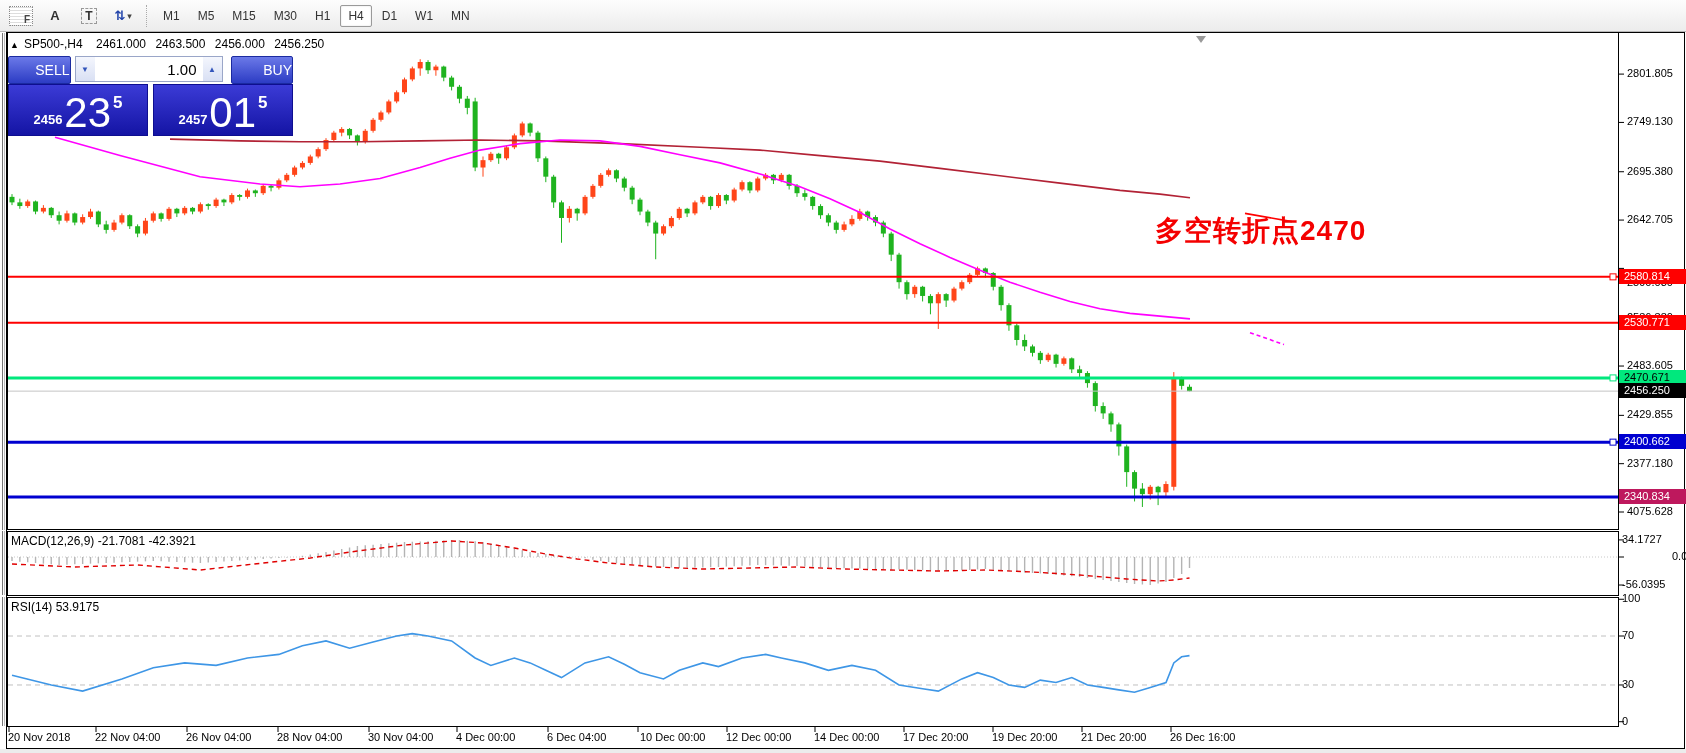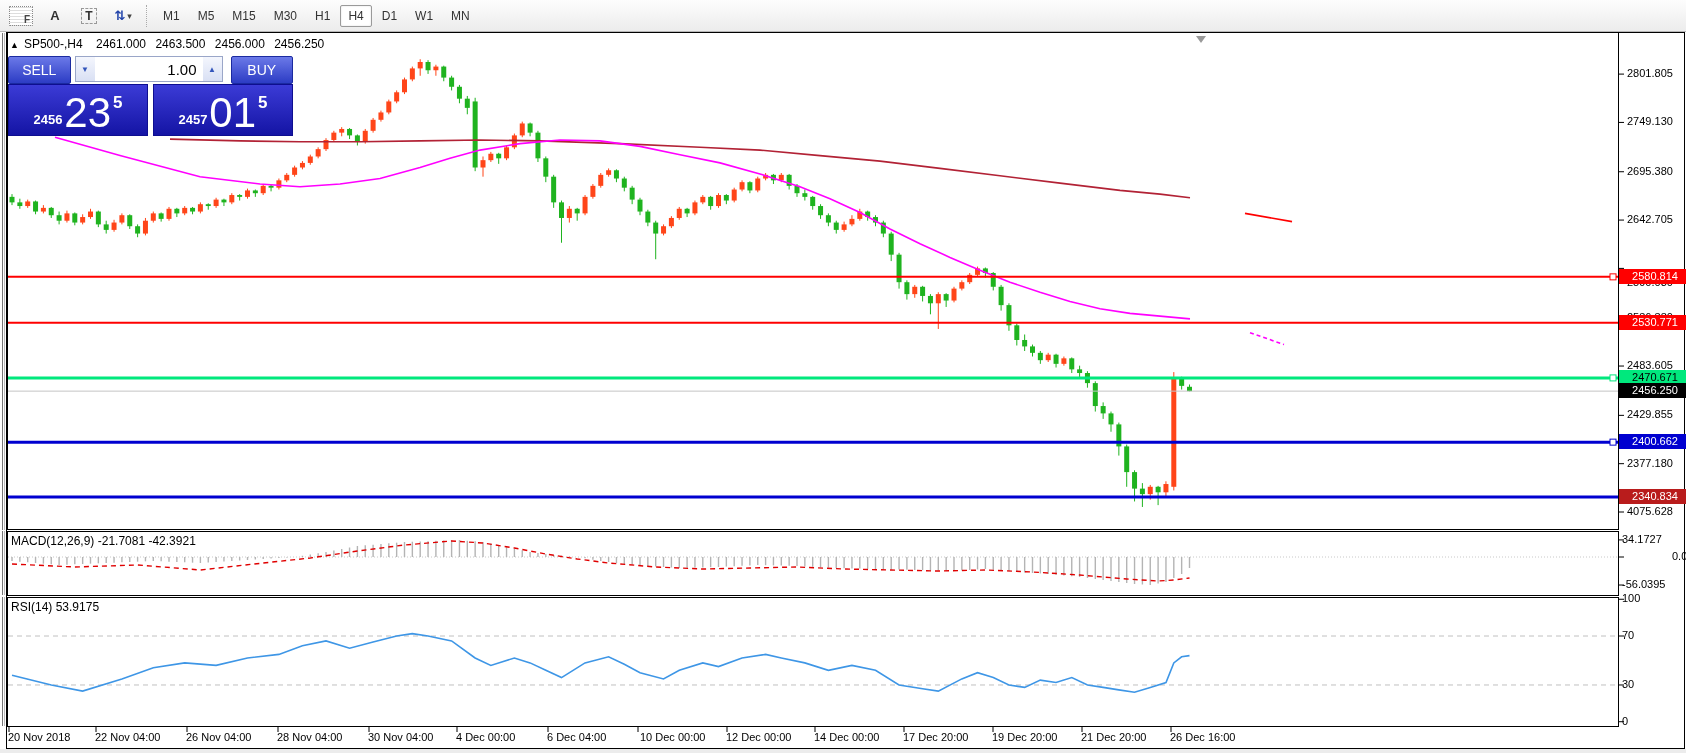--- a/index.html
+++ b/index.html
@@ -22,42 +22,42 @@
           border-radius:2px;cursor:default;}
   .tf-btn.active{background:#fff;border:1px solid #9a9a9a;box-shadow:inset 0 0 2px #ddd;}
   
   .symline{position:absolute;left:10px;top:37px;z-index:5;font-size:12px;color:#000;}
   .symline .mk{font-size:9px;margin-right:5px;}
   .symline b{font-weight:normal;margin-right:10px;}
   .symline span.v{margin-right:6px;}
   
   .tpanel{position:absolute;left:8px;top:56px;width:285px;z-index:5;}
   .tp-row1{display:flex;height:26px;}
-  .btn-trade{width:66px;height:26px;color:#fff;font-size:14px;text-align:center;line-height:26px;
+  .btn-trade{width:66px;height:26px;color:#fff;font-size:14px;text-align:right;line-height:26px;
              background:linear-gradient(#6b79e8,#2c3cc4);border:1px solid #1b2aa0;border-radius:2px;}
   .vol-wrap{display:flex;margin-left:4px;margin-right:8px;height:24px;border:1px solid #9aa6c8;background:#fff;}
   .vol-btn{width:19px;background:linear-gradient(#f4f6fd,#d9e0f4);color:#3355bb;font-size:8px;
            display:flex;align-items:center;justify-content:center;border:0;}
   .vol-input{width:96px;border:0;outline:none;text-align:right;font-size:15px;padding:0 6px;
              font-family:"Liberation Sans",sans-serif;}
   .buy-btn{margin-left:auto;}
   .tp-row2{display:flex;margin-top:2px;}
   .tile{width:138px;height:48px;color:#fff;display:flex;align-items:flex-end;justify-content:center;
         background:linear-gradient(#3b3bd6,#1414a4);border:1px solid #0e0e90;padding-bottom:2px;}
   .tile + .tile{margin-left:5px;}
   .tile .sm{font-size:13px;font-weight:bold;margin:0 2px 6px 0;}
   .tile .big{font-size:42px;line-height:40px;font-weight:normal;}
   .tile .sup{font-size:17px;font-weight:bold;margin:0 0 20px 2px;}
   
   .ind-label{position:absolute;z-index:4;font-size:12px;color:#000;white-space:nowrap;}
   
   .annot{position:absolute;z-index:4;font-size:28px;font-weight:bold;color:#f40000;
          letter-spacing:1px;white-space:nowrap;}
   
-  #labels{position:absolute;left:0;top:0;width:1686px;height:624px;z-index:3;pointer-events:none;text-align:center;}
+  #labels{position:absolute;left:0;top:0;width:1686px;height:624px;z-index:3;pointer-events:none;}
   .alab{position:absolute;font-size:11px;color:#000;white-space:nowrap;}
   .plabel{position:absolute;left:1619px;width:67px;height:15px;font-size:11px;line-height:15px;
           padding-left:5px;box-sizing:border-box;white-space:nowrap;}
   .tlab{position:absolute;top:731px;font-size:11px;color:#000;white-space:nowrap;}
   #chart-svg{position:absolute;left:0;top:0;z-index:1;}
   .bottomstrip{position:absolute;left:0;top:749px;width:1686px;height:4px;background:#ececec;z-index:0;}
 </style>
 </head>
 <body>
 
@@ -625,21 +625,21 @@
       <div class="alab" style="left: 1622px; top: 578.02px;">-56.0395</div>
       <div class="alab" style="left: 1622px; top: 592.265px;">100</div>
       <div class="alab" style="left: 1622px; top: 629px;">70</div>
       <div class="alab" style="left: 1622px; top: 677.98px;">30</div>
       <div class="alab" style="left: 1622px; top: 714.715px;">0</div>
       <div class="plabel" style="top: 268.854px; background: rgb(255, 0, 0); color: rgb(255, 255, 255);">2580.814</div>
       <div class="plabel" style="top: 314.767px; background: rgb(255, 0, 0); color: rgb(255, 255, 255);">2530.771</div>
       <div class="plabel" style="top: 369.908px; background: rgb(0, 232, 125); color: rgb(0, 0, 0);">2470.671</div>
       <div class="plabel" style="top: 383.139px; background: rgb(0, 0, 0); color: rgb(255, 255, 255);">2456.250</div>
       <div class="plabel" style="top: 434.14px; background: rgb(0, 0, 208); color: rgb(255, 255, 255);">2400.662</div>
-      <div class="plabel" style="top: 489.031px; background: #b91c1c; color: rgb(255, 255, 255);">2340.834</div>
+      <div class="plabel" style="top: 489.031px; background: #be185d; color: rgb(255, 255, 255);">2340.834</div>
       <div class="tlab" style="left: 8px;">20 Nov 2018</div>
       <div class="tlab" style="left: 95px;">22 Nov 04:00</div>
       <div class="tlab" style="left: 186px;">26 Nov 04:00</div>
       <div class="tlab" style="left: 277px;">28 Nov 04:00</div>
       <div class="tlab" style="left: 368px;">30 Nov 04:00</div>
       <div class="tlab" style="left: 456px;">4 Dec 00:00</div>
       <div class="tlab" style="left: 547px;">6 Dec 04:00</div>
       <div class="tlab" style="left: 640px;">10 Dec 00:00</div>
       <div class="tlab" style="left: 726px;">12 Dec 00:00</div>
       <div class="tlab" style="left: 814px;">14 Dec 00:00</div>
@@ -684,15 +684,16 @@
   <div class="ind-label" style="left:11px;top:534px;">
     <span>MACD(12,26,9)</span>
     <span>-21.7081</span>
     <span>-42.3921</span>
   </div>
   <div class="ind-label" style="left:11px;top:600px;">
     <span>RSI(14)</span>
     <span>53.9175</span>
   </div>
 
+  <div class="annot" id="annot" style="left: 1155px; top: 212px; color: rgb(244, 0, 0);">多空转折点2470</div>
 
   <div class="bottomstrip"></div>
 </div>
 
 </body></html>

